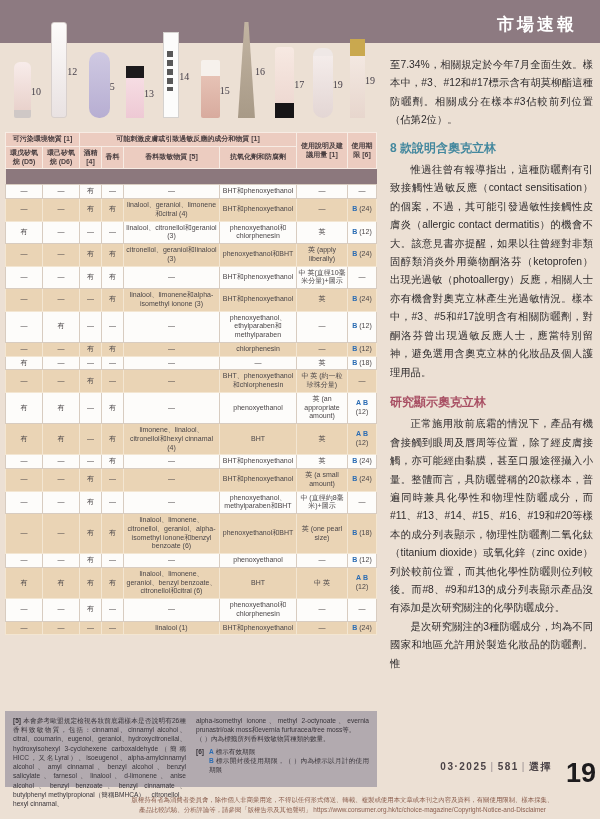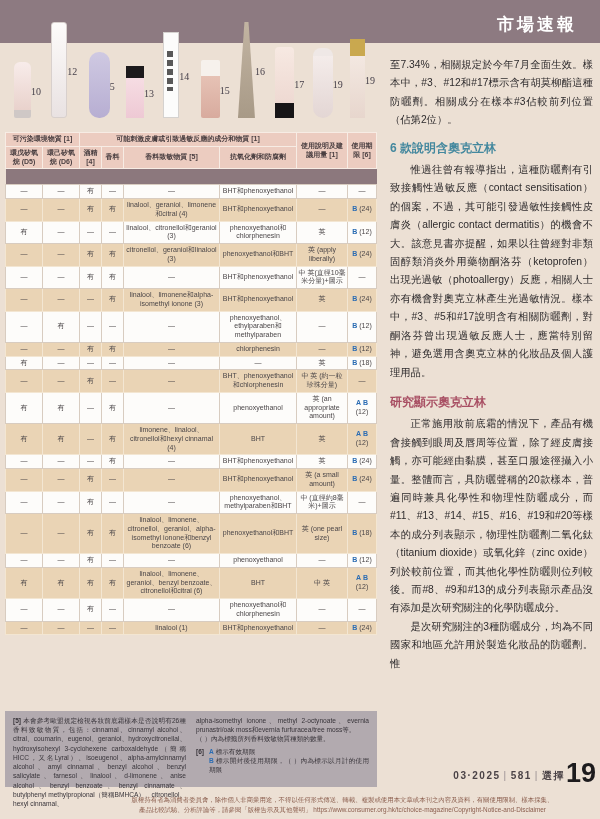--- a/index.html
+++ b/index.html
@@ -52,21 +52,21 @@
 
   
   .article{position:absolute;left:390px;top:56px;width:203px;font-size:10.3px;
        line-height:18.4px;color:#2e2b2d;text-align:justify;}
   .article p{margin:0;text-indent:2em;}
   .article p.noindent{text-indent:0;}
   .h-teal{color:#44889e;font-size:12px;font-weight:bold;margin:9px 0 4px 0;}
   .h-maroon{color:#a84f63;font-size:12px;font-weight:bold;margin:11px 0 4px 0;}
 
   
-  .footer{position:absolute;right:4px;top:760px;display:flex;align-items:flex-end;gap:1px;}
+  .footer{position:absolute;right:4px;top:760px;display:flex;gap:14px;}
   .footer .meta{font-size:10px;letter-spacing:1.5px;color:#4b4347;font-weight:bold;padding-bottom:4px;}
   .footer .meta .bar{color:#9a8f93;font-weight:normal;margin:0 3px;}
   .footer .pagenum{font-size:27px;font-weight:bold;color:#1d1b1d;line-height:1;}
   .copyright{position:absolute;left:85px;right:0;top:795px;text-align:center;
        font-size:6.4px;line-height:1.5;color:#8a5d4d;}
 </style>
 </head>
 <body>
 
 <div class="topbar"></div>
@@ -363,21 +363,21 @@
         </div>
       <div class="row" style="padding-left:13px;">
         <span><span class="blue">B</span> <span>標示開封後使用期限，（ ）內為標示以月計的使用期限</span></span>
         </div>
     </div>
   </div>
 </div>
 
 <div class="article">
   <p class="noindent">至7.34%，相關規定於今年7月全面生效。樣本中，#3、#12和#17標示含有胡莫柳酯這種防曬劑。相關成分在樣本#3佔較前列位置（佔第2位）。</p>
-  <div class="h-teal">6 款說明含奧克立林</div>
+  <div class="h-teal">8 款說明含奧克立林</div>
   <p>惟過往曾有報導指出，這種防曬劑有引致接觸性過敏反應（contact sensitisation）的個案，不過，其可能引發過敏性接觸性皮膚炎（allergic contact dermatitis）的機會不大。該意見書亦提醒，如果以往曾經對非類固醇類消炎外用藥物酮洛芬（ketoprofen）出現光過敏（photoallergy）反應，相關人士亦有機會對奧克立林產生光過敏情況。樣本中，#3、#5和#17說明含有相關防曬劑，對酮洛芬曾出現過敏反應人士，應當特別留神，避免選用含奧克立林的化妝品及個人護理用品。</p>
   <div class="h-maroon">研究顯示奧克立林</div>
   <p>正常施用妝前底霜的情況下，產品有機會接觸到眼周及唇周等位置，除了經皮膚接觸，亦可能經由黏膜，甚至口服途徑攝入小量。整體而言，具防曬聲稱的20款樣本，普遍同時兼具化學性和物理性防曬成分，而#11、#13、#14、#15、#16、#19和#20等樣本的成分列表顯示，物理性防曬劑二氧化鈦（titanium dioxide）或氧化鋅（zinc oxide）列於較前位置，而其他化學性防曬則位列較後。而#8、#9和#13的成分列表顯示產品沒有添加是次研究關注的化學防曬成分。</p>
   <p>是次研究關注的3種防曬成分，均為不同國家和地區允許用於製造化妝品的防曬劑。惟</p>
 </div>
 
 <div class="footer">
   <div class="meta">
     <span>03·2025</span><span class="bar">|</span><span>581</span><span class="bar">|</span><span>選擇</span>
   </div>

